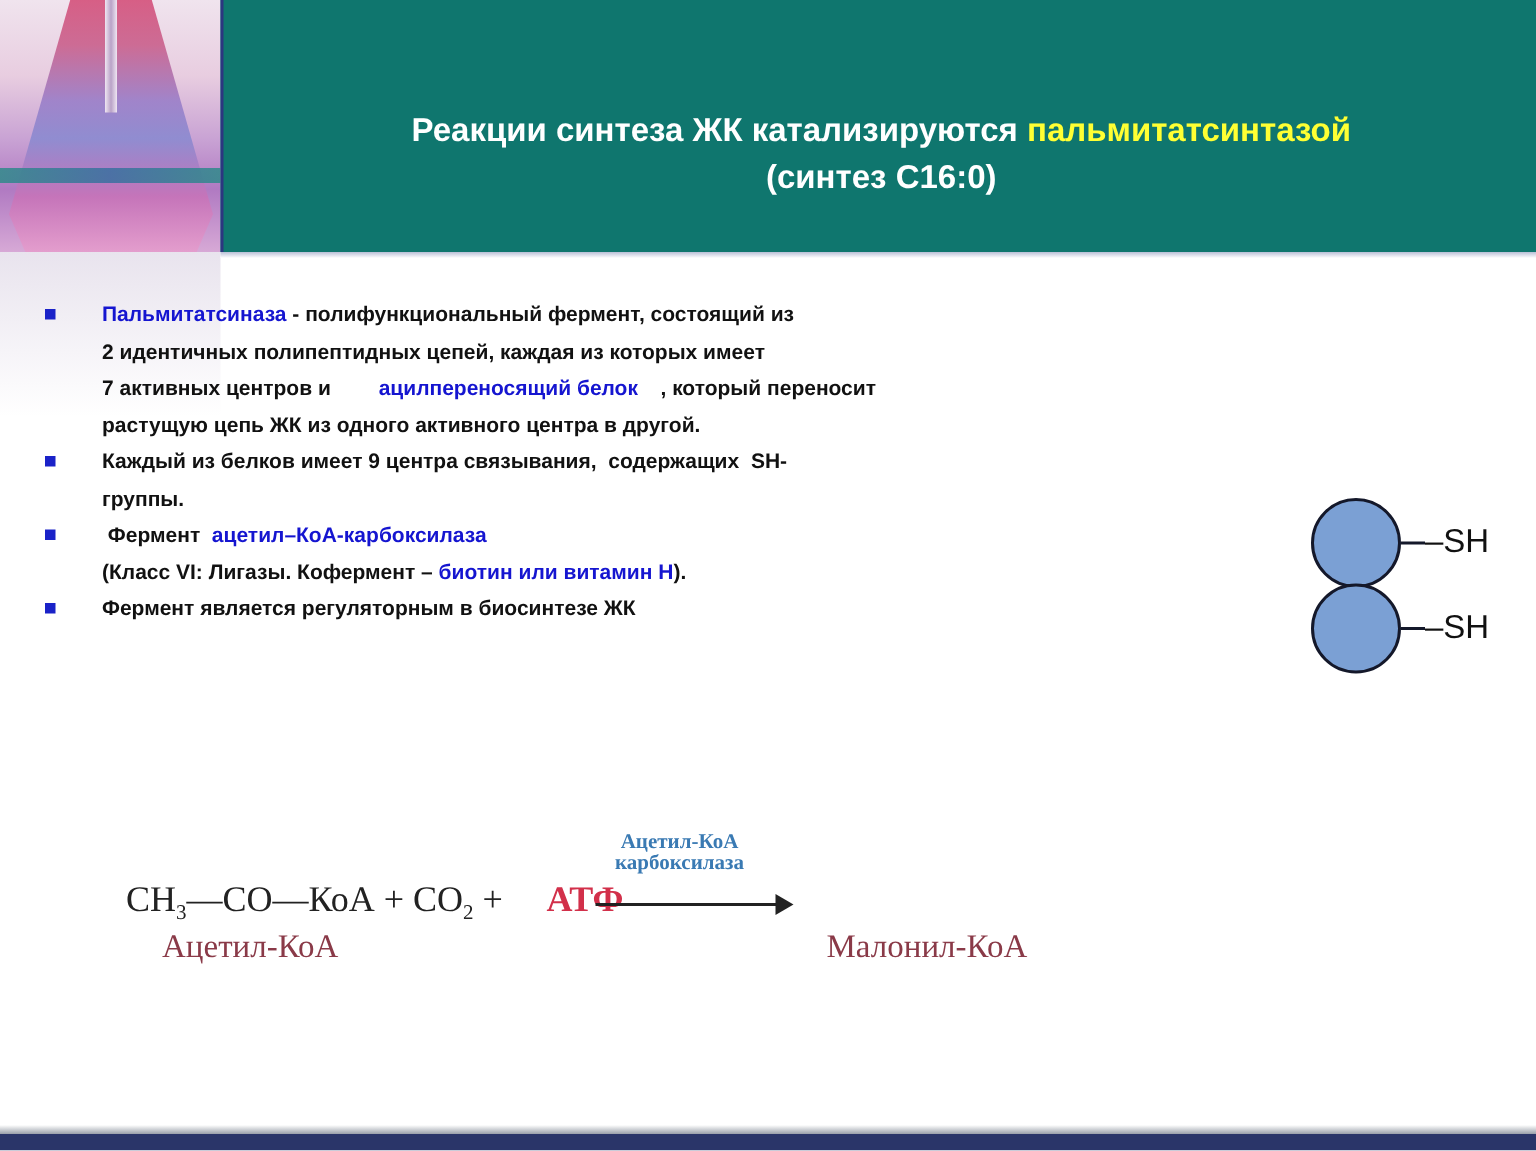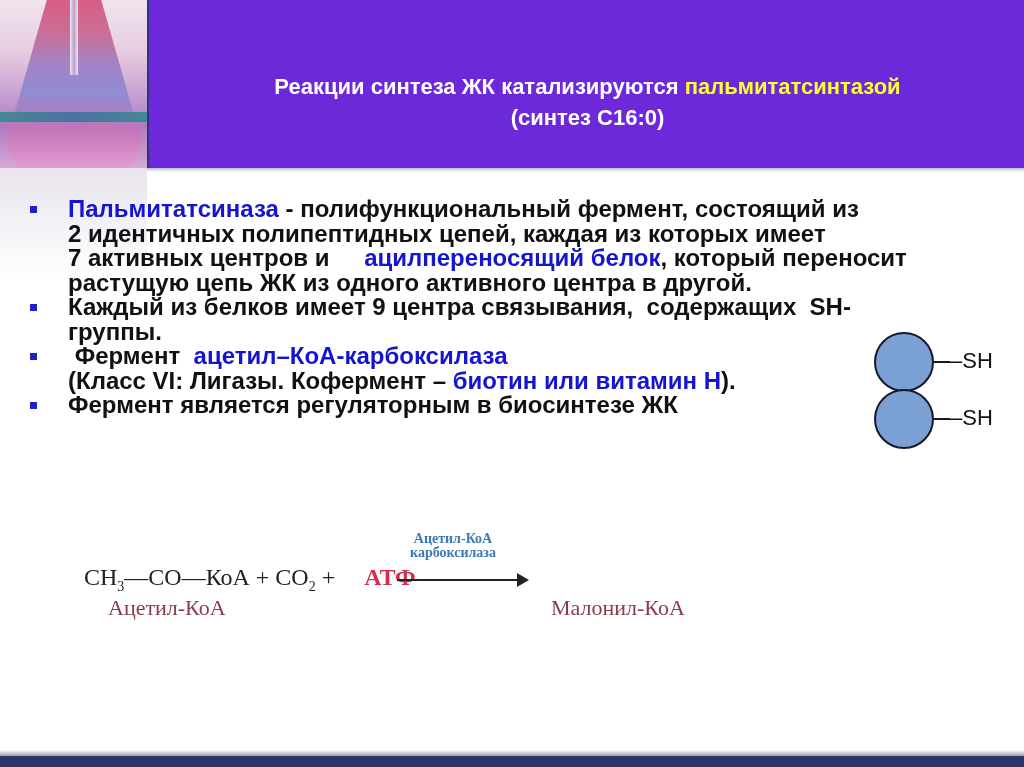--- a/index.html
+++ b/index.html
@@ -29,52 +29,52 @@
   .flask .tube {
     position:absolute; left:70px; top:0; width:8px; height:75px;
     background:linear-gradient(90deg,#efe6f2,#b9a2c7,#efe6f2);
   }
   .flask-shadow {
     position:absolute; left:0; top:168px; width:147px; height:110px;
     background:linear-gradient(180deg, rgba(210,200,220,0.5) 0%, rgba(255,255,255,0) 100%);
   }
   .header {
     position:absolute; left:147px; top:0; width:877px; height:168px;
-    background:#6d28d9;
+    background:#0f766e;
     border-left:2px solid #2c3680;
     box-sizing:border-box;
   }
   .header-shadow {
     position:absolute; left:147px; top:168px; width:877px; height:4px;
     background:linear-gradient(180deg,#b9bfd6,#ffffff);
   }
   .title {
     position:absolute; left:0; top:71px; width:877px;
     text-align:center; color:#ffffff; font-weight:bold; font-size:22px; line-height:31px;
   }
   .title .hl { color:#ffff33; }
   .content {
     position:absolute; left:0; top:197px; width:860px;
   }
   .bullet {
-    position:relative; padding-left:68px; font-weight:bold; font-size:24px;
+    position:relative; padding-left:68px; font-weight:bold; font-size:14px;
     line-height:24.5px; color:#111111;
   }
   .bullet .sq {
     position:absolute; left:30px; top:9px; width:7px; height:7px; background:#1a22c8;
   }
   .blue { color:#1515d0; }
   .sh-diagram { position:absolute; left:870px; top:332px; width:150px; height:140px; }
   .sh-circle {
     position:absolute; width:60px; height:60px; border-radius:50%;
     background:#7ba0d4; border:2.5px solid #14182a; box-sizing:border-box;
   }
   .sh-line { position:absolute; height:2px; background:#14182a; width:16px; }
   .sh-label { position:absolute; font-size:22px; color:#111; font-family:"Liberation Sans", sans-serif; }
-  .reaction { position:absolute; left:0; top:532px; width:992px; height:100px;
+  .reaction { position:absolute; left:0; top:555px; width:992px; height:100px;
     font-family:"Liberation Serif", "DejaVu Serif", serif; }
   .rx { position:absolute; font-size:24px; color:#222; white-space:nowrap; }
   .rx sub { font-size:14px; }
   .red { color:#d2304a; font-weight:bold;margin-left:23px; }
   .enzyme { position:absolute; left:388px; top:0; width:130px; text-align:center;
     color:#3a7ab3; font-size:14px; line-height:14px; font-weight:bold; }
   .arrow { position:absolute; left:397px; top:47px; width:128px; height:2px; background:#222; }
   .arrow::after { content:""; position:absolute; right:-4px; top:-6px;
     border-left:12px solid #222; border-top:7px solid transparent; border-bottom:7px solid transparent; }
   .name-label { position:absolute; font-size:22px; color:#8a3a48; }
@@ -98,21 +98,21 @@
     <span>(синтез С16:0)</span>
   </div>
 </div>
 <div class="header-shadow"></div>
 
 <div class="content" id="bullets">
     <div class="bullet">
       <span class="sq"></span>
       <div><span class="blue" style="white-space: pre;">Пальмитатсиназа</span><span style="white-space: pre;"> - полифункциональный фермент, состоящий из</span></div>
       <div><span style="white-space: pre;">2 идентичных полипептидных цепей, каждая из которых имеет</span></div>
-      <div><span style="white-space: pre;">7 активных центров и </span><span class="blue" style="white-space: pre; margin-left: 28px;">ацилпереносящий белок</span><span style="white-space: pre;">, который переносит</span></div>
+      <div><span style="white-space: pre;">7 активных центров и </span><span class="blue" style="white-space: pre; margin-left: 28px;">ацилпереносящий белок</span><span style="white-space: pre; margin-left: 15px;">, который переносит</span></div>
       <div><span style="white-space: pre;">растущую цепь ЖК из одного активного центра в другой.</span></div>
     </div>
     <div class="bullet">
       <span class="sq"></span>
       <div><span style="white-space: pre;">Каждый из белков имеет 9 центра связывания,  содержащих  SH-</span></div>
       <div><span style="white-space: pre;">группы.</span></div>
     </div>
     <div class="bullet">
       <span class="sq"></span>
       <div><span style="white-space: pre;"> Фермент  </span><span class="blue" style="white-space: pre;">ацетил–КоА-карбоксилаза</span></div>

